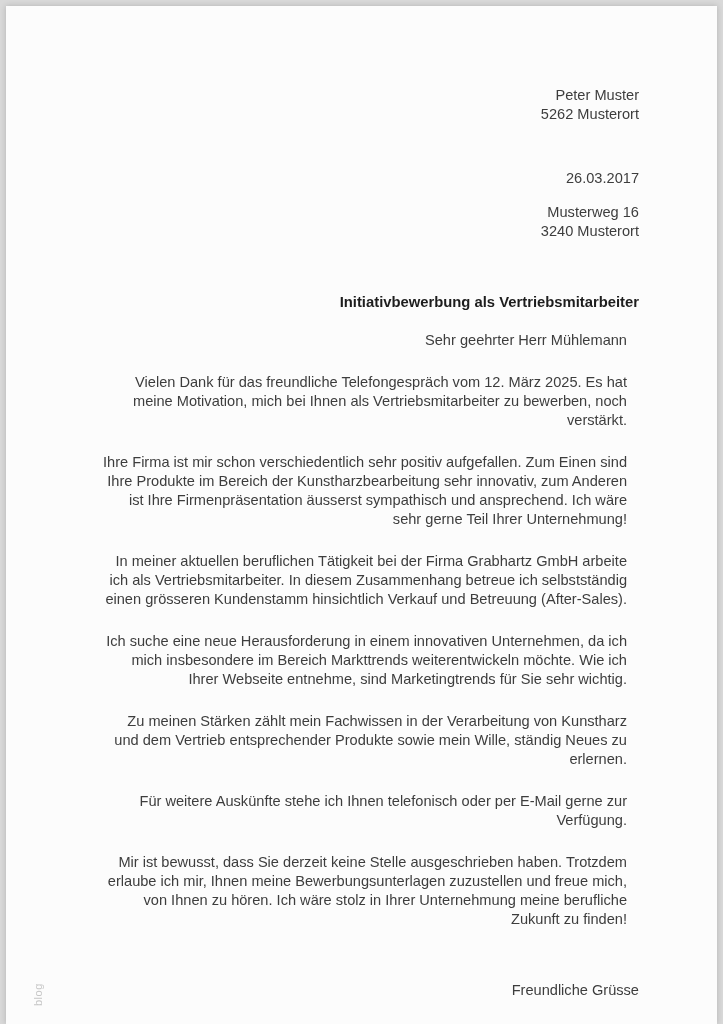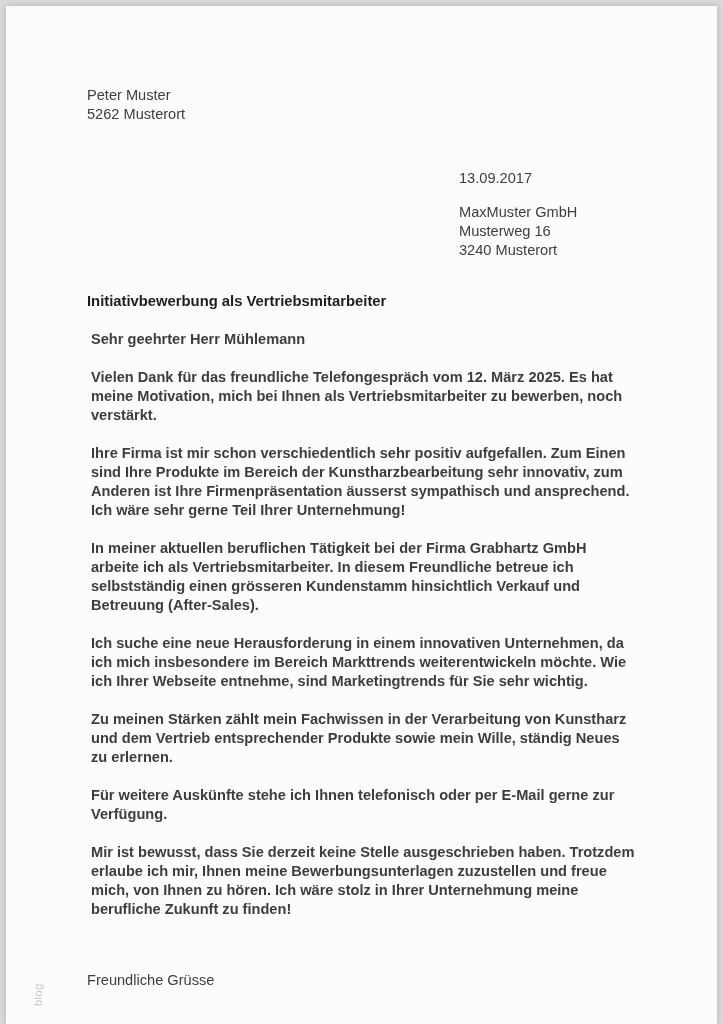--- a/index.html
+++ b/index.html
@@ -15,20 +15,21 @@
     overflow: hidden;
   }
   .page {
     position: absolute;
     left: 6px;
     top: 6px;
     right: 6px;
     bottom: 0;
     background: #fcfcfc;
     box-shadow: 0 0 6px rgba(0,0,0,0.18);
+    text-align: right;
   }
   .content {
     position: absolute;
     left: 81px;
     right: 78px;
     top: 0;
     color: #3d3d3d;
     font-size: 14.6px;
     line-height: 19px;
   }
@@ -40,33 +41,32 @@
   }
   .date-block {
     margin-top: 45px;
     margin-left: 372px;
   }
   .recipient-block {
     margin-top: 15px;
     margin-left: 372px;
   }
   .subject {
-    margin-top: 32px;
+    margin-top: 52px;
     font-weight: bold;
     color: #1d1d1d;
     font-size: 14.8px;
   }
   .salutation {
     margin-top: 12px;
   }
   .para {
-    margin: 4px;
+    margin: 12px;
     margin-top: 8px;
     padding-top: 11px;
-    font-weight: bold;
   }
   .closing {
     margin-top: 52px;
   }
   .signature {
     margin-top: 33px;
   }
   .watermark {
     position: absolute;
     left: 38px;
@@ -82,35 +82,34 @@
 <body>
 
 <div class="page">
   <div class="content">
 
     <div class="sender-block">
       <span class="block-line">Peter Muster</span>
       <span class="block-line">5262 Musterort</span>
     </div>
 
-    <div class="date-block">13.09.2017</div>
+    <div class="date-block">26.03.2017</div>
 
     <div class="recipient-block">
-      <span class="block-line">MaxMuster GmbH</span>
       <span class="block-line">Musterweg 16</span>
       <span class="block-line">3240 Musterort</span>
     </div>
 
     <div class="subject">Initiativbewerbung als Vertriebsmitarbeiter</div>
 
     <div class="salutation para">Sehr geehrter Herr Mühlemann</div>
 
     <p class="para">Vielen Dank für das freundliche Telefongespräch vom 12. März 2025. Es hat meine Motivation, mich bei Ihnen als Vertriebsmitarbeiter zu bewerben, noch verstärkt.</p>
     <p class="para">Ihre Firma ist mir schon verschiedentlich sehr positiv aufgefallen. Zum Einen sind Ihre Produkte im Bereich der Kunstharzbearbeitung sehr innovativ, zum Anderen ist Ihre Firmenpräsentation äusserst sympathisch und ansprechend. Ich wäre sehr gerne Teil Ihrer Unternehmung!</p>
-    <p class="para">In meiner aktuellen beruflichen Tätigkeit bei der Firma Grabhartz GmbH arbeite ich als Vertriebsmitarbeiter. In diesem Freundliche betreue ich selbstständig einen grösseren Kundenstamm hinsichtlich Verkauf und Betreuung (After-Sales).</p>
+    <p class="para">In meiner aktuellen beruflichen Tätigkeit bei der Firma Grabhartz GmbH arbeite ich als Vertriebsmitarbeiter. In diesem Zusammenhang betreue ich selbstständig einen grösseren Kundenstamm hinsichtlich Verkauf und Betreuung (After-Sales).</p>
     <p class="para">Ich suche eine neue Herausforderung in einem innovativen Unternehmen, da ich mich insbesondere im Bereich Markttrends weiterentwickeln möchte. Wie ich Ihrer Webseite entnehme, sind Marketingtrends für Sie sehr wichtig.</p>
     <p class="para">Zu meinen Stärken zählt mein Fachwissen in der Verarbeitung von Kunstharz und dem Vertrieb entsprechender Produkte sowie mein Wille, ständig Neues zu erlernen.</p>
     <p class="para">Für weitere Auskünfte stehe ich Ihnen telefonisch oder per E-Mail gerne zur Verfügung.</p>
     <p class="para">Mir ist bewusst, dass Sie derzeit keine Stelle ausgeschrieben haben. Trotzdem erlaube ich mir, Ihnen meine Bewerbungsunterlagen zuzustellen und freue mich, von Ihnen zu hören. Ich wäre stolz in Ihrer Unternehmung meine berufliche Zukunft zu finden!</p>
 
     <div class="closing">Freundliche Grüsse</div>
 
     <div class="signature">Peter Muster</div>
 
   </div>

